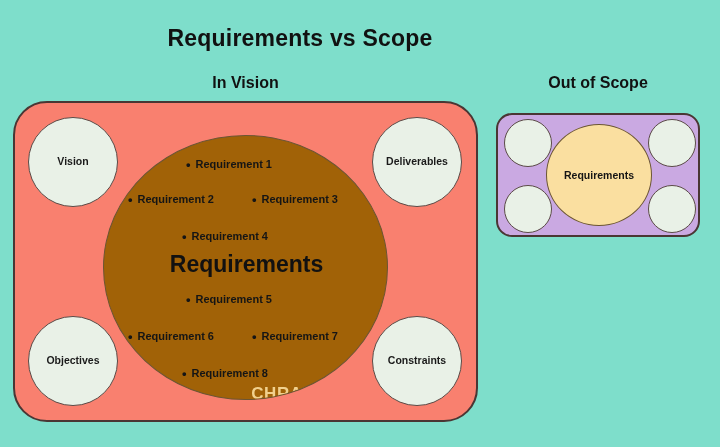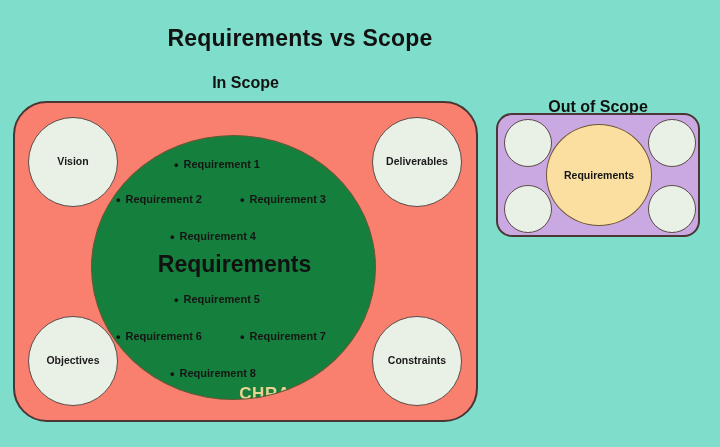--- a/index.html
+++ b/index.html
@@ -43,21 +43,20 @@
   }
   #in-scope-heading {
     left: 13px;
     width: 465px;
     top: 74px;
   }
   #out-scope-heading {
     left: 496px;
     width: 204px;
     top: 74px;
-    margin-top: 24px;
   }
 
   
   #in-scope-box {
     position: absolute;
     left: 13px;
     top: 101px;
     width: 465px;
     height: 321px;
     background: #f9806f;
@@ -87,26 +86,26 @@
     line-height: 1.1;
   }
   #circle-vision      { left: 28px;  top: 117px; }
   #circle-deliverables{ left: 372px; top: 117px; }
   #circle-objectives  { left: 28px;  top: 316px; }
   #circle-constraints { left: 372px; top: 316px; }
 
   
   #requirements-circle {
     position: absolute;
-    left: 91px;
+    left: 103px;
     top: 135px;
     width: 285px;
     height: 265px;
     border-radius: 50%;
-    background: #15803d;
+    background: #a16207;
     border: 1.8px solid #6b5534;
     box-sizing: border-box;
     overflow: hidden;
   }
 
   .req-item {
     position: absolute;
     font-size: 11px;
     font-weight: bold;
     color: #151515;
@@ -199,21 +198,21 @@
     color: #151515;
   }
 </style>
 </head>
 <body>
 
 <div id="canvas">
 
   <div id="main-title">Requirements vs Scope</div>
 
-  <div class="section-heading" id="in-scope-heading">In Scope</div>
+  <div class="section-heading" id="in-scope-heading">In Vision</div>
 
   <div class="section-heading" id="out-scope-heading">Out of Scope</div>
 
   <div id="in-scope-box"></div>
 
   <div class="corner-circle" id="circle-vision">
     <span>Vision</span>
   </div>
   <div class="corner-circle" id="circle-deliverables">
     <span>Deliverables</span>

